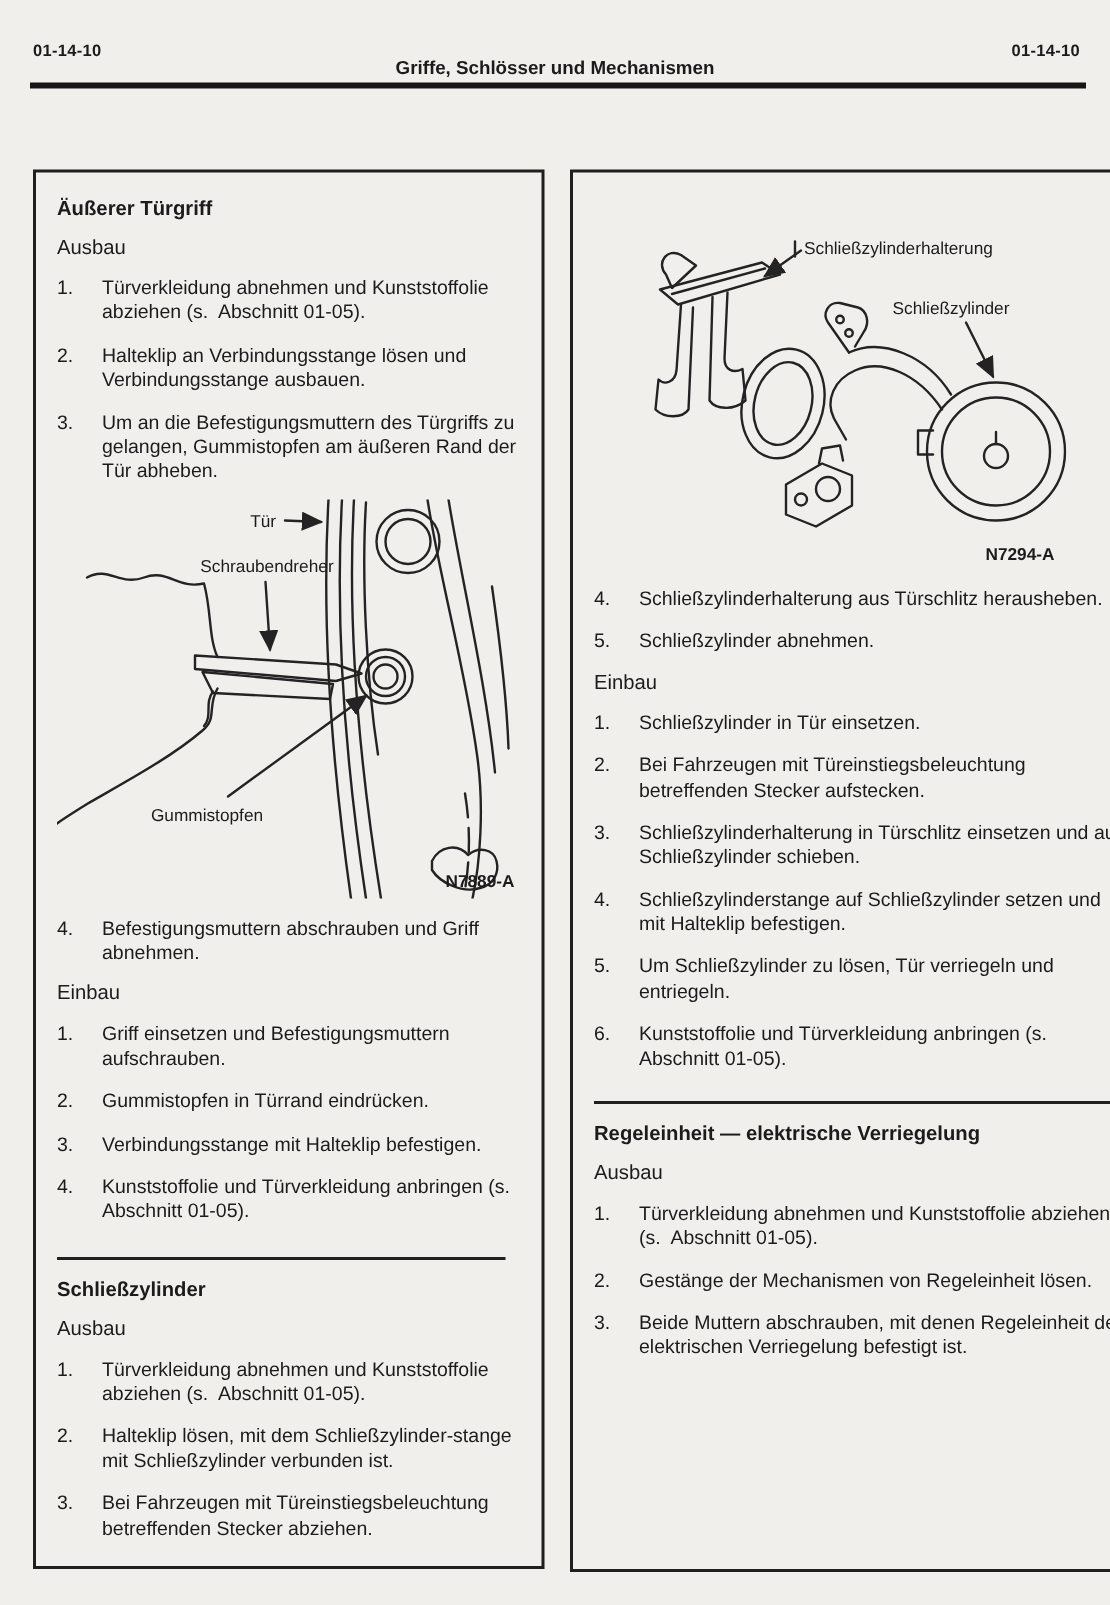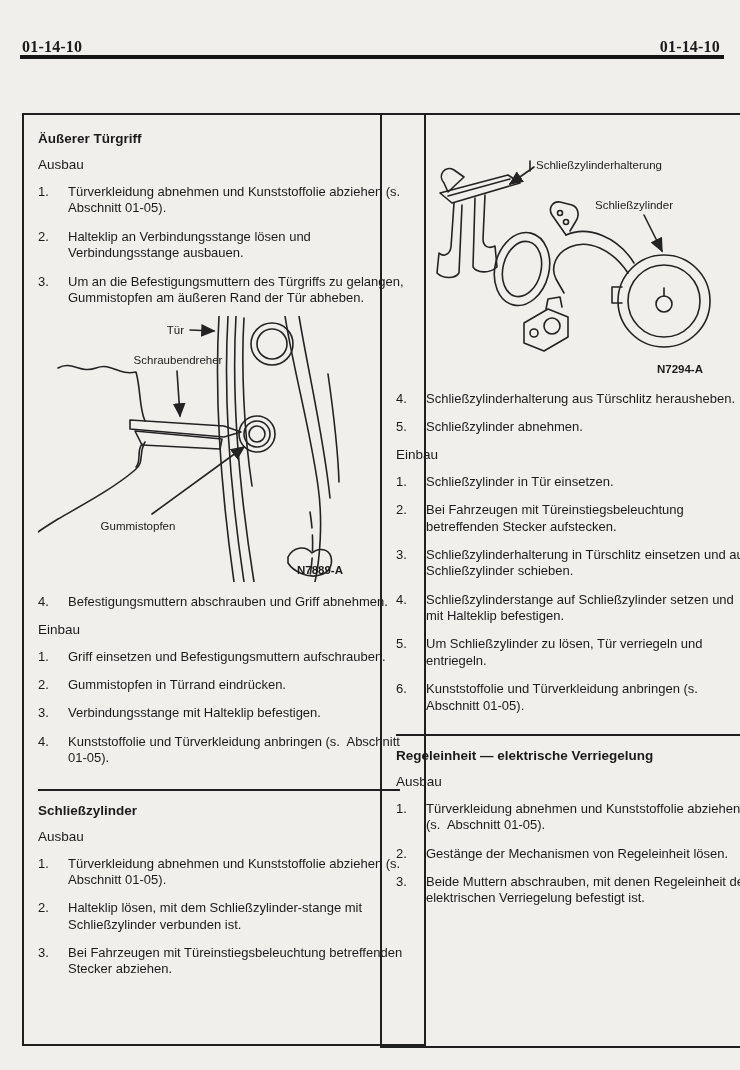--- a/index.html
+++ b/index.html
@@ -6,34 +6,34 @@
   body{
     width:740px;height:1070px;
     background:#f0efec;
     font-family:"Liberation Sans","DejaVu Sans",sans-serif;
     color:#1b1b1b;
     position:relative;
     overflow:hidden;
   }
   .page{position:absolute;inset:0;}
   
-  .hdr-code{position:absolute;top:38px;font-size:16px;font-weight:bold;letter-spacing:.2px;font-family:Liberation Serif, serif;}
+  .hdr-code{position:absolute;top:28px;font-size:11px;font-weight:bold;letter-spacing:.2px;}
   .hdr-code.left{left:22px;}
   .hdr-code.right{right:20px;}
   .hdr-title{position:absolute;top:38px;left:0;right:0;text-align:center;font-size:12.5px;font-weight:bold;}
   .hdr-rule{position:absolute;top:55px;left:20px;right:16px;height:4px;background:#161616;}
   .page-title{position:absolute;top:77px;left:20px;font-size:14.5px;font-weight:bold;letter-spacing:.2px;}
   
   .box{
     position:absolute;box-sizing:border-box;
     border:2px solid #1f1f1f;
     padding:12px 14px 0 14px;
     overflow:hidden;
   }
-  .box.left-box{left:22px;top:113px;width:404px;height:933px;}
+  .box.left-box{left:22px;top:113px;width:341px;height:933px;}
   .box.right-box{left:380px;top:113px;width:390px;height:935px;}
   .sec-heading{font-size:13.5px;font-weight:bold;margin:4px 0 0;}
   .sub-heading{font-size:13.5px;font-weight:normal;margin:11px 0 0;}
   .item{display:flex;margin-top:12px;font-size:13px;line-height:1.26;}
   .item .num{flex:0 0 30px;}
   .item .txt{flex:1;padding-right:2px;}
   .sep{border:none;border-top:2px solid #202020;margin:22px 10px 0 0;}
   .right-box .sep{margin:20px 4px 0 0;}
   .sec-heading.after-sep{margin-top:12px;}
   
@@ -42,20 +42,21 @@
   .figtext{font-size:11.5px;fill:#1b1b1b;font-family:"Liberation Sans","DejaVu Sans",sans-serif;}
   .figcode{font-size:11.5px;font-weight:bold;fill:#1b1b1b;font-family:"Liberation Sans","DejaVu Sans",sans-serif;}
   .lineart{stroke:#232323;fill:none;stroke-width:1.6;stroke-linecap:round;stroke-linejoin:round;}
 </style>
 </head>
 <body>
 
 <div class="page">
 
   <span class="hdr-code left">01-14-10</span>
+  <span class="hdr-title">Griffe, Schlösser und Mechanismen</span>
   <span class="hdr-code right">01-14-10</span>
   <div class="hdr-rule"></div>
 
   <section class="box left-box">
     <h3 class="sec-heading">Äußerer Türgriff</h3>
     <h4 class="sub-heading">Ausbau</h4>
 
     <div class="item">
       <span class="num">1.</span>
       <span class="txt">Türverkleidung abnehmen und Kunststoffolie abziehen (s.&nbsp; Abschnitt 01-05).</span>

